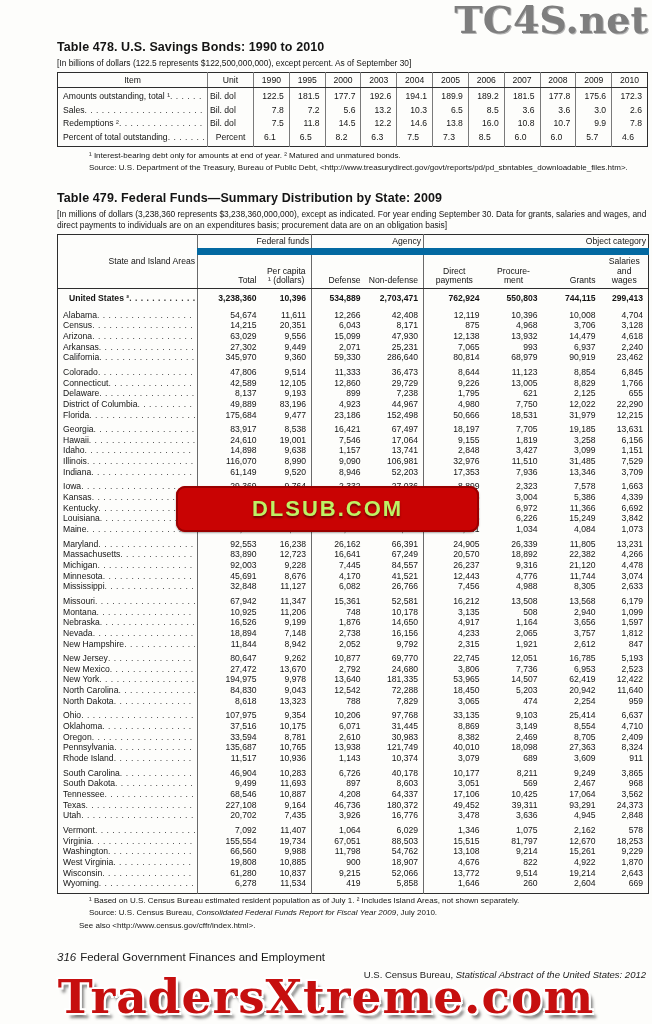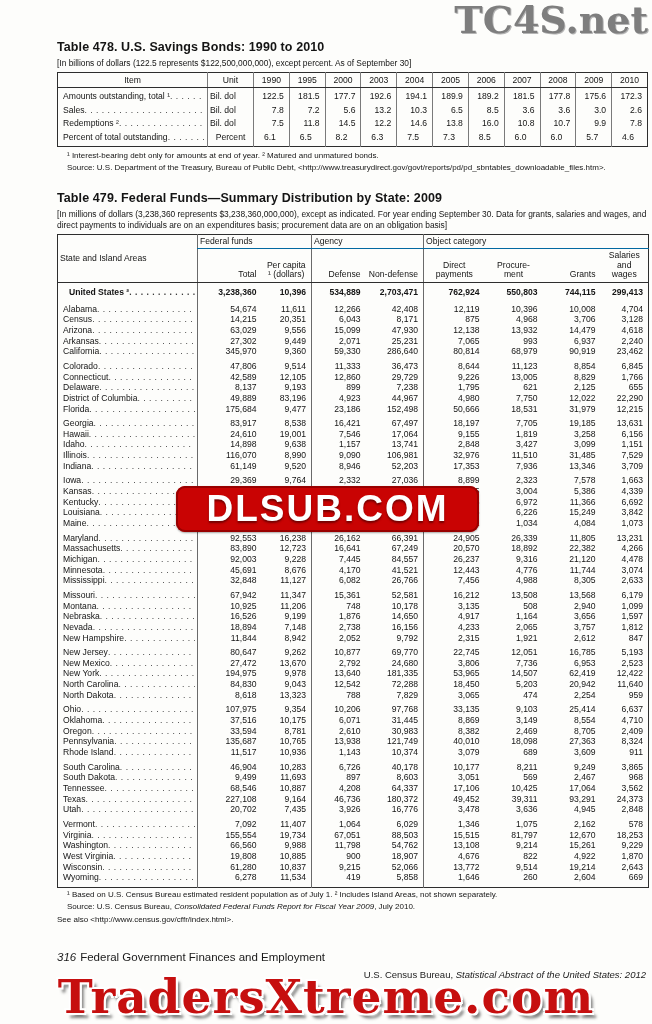--- a/index.html
+++ b/index.html
@@ -6,40 +6,40 @@
   html, body { background: #ffffff; }
   .page {
     position: relative; width: 652px; height: 1024px; background: #fdfdfb;
     font-family: "Liberation Sans", "DejaVu Sans", sans-serif; color: #141414;
     overflow: hidden;
   }
   .content { position: absolute; left: 57px; top: 40px; width: 591px; }
 
   .ttl { font-size: 12.5px; font-weight: bold; margin-bottom: 4px; letter-spacing: .1px; }
   .note { font-size: 8.4px; line-height: 1.3; margin-bottom: 3px; }
-  .fn { font-size: 8px; line-height: 1.32; margin-top: 2px; overflow-wrap: anywhere; }
+  .fn { font-size: 8px; line-height: 1.32; margin-top: 2px; overflow-wrap: anywhere; margin-left: 22px; }
   .ind { text-indent: 10px; }
 
   table { border-collapse: collapse; width: 100%; table-layout: fixed; }
 
   
   .t478 { font-size: 8.6px; border: 1px solid #2e2e2e; margin-bottom: 4px; }
   .t478 th { font-weight: normal; text-align: center; padding: 2px 1px; border-bottom: 1px solid #2e2e2e; }
   .t478 th + th, .t478 td + td { border-left: 1px solid #7a7a7a; }
   .t478 td { padding: 1.5px 2px; line-height: 1.25; }
   .t478 td.num { text-align: right; padding-right: 5px; }
   .t478 tbody tr:first-child td { padding-top: 3px; }
   .t478 tbody tr:last-child td { padding-bottom: 3px; text-align: center; }
 
   
   .sec479 { margin-top: 17px; }
   .t479 { font-size: 8.6px; border: 1px solid #2e2e2e; margin-top: 2px; }
   .t479 th { font-weight: normal; padding: 1px 2px; vertical-align: bottom; line-height: 1.15; }
-  .t479 .grp th.g { text-align: left; border-bottom: 1px solid #0369a1; padding: 2px 2px 1px; }
-  .t479 .statehead { text-align: left; vertical-align: middle; border-bottom: 1px solid #2e2e2e; }
+  .t479 .grp th.g { text-align: right; border-bottom: 7px solid #0369a1; padding: 2px 2px 1px; }
+  .t479 .statehead { text-align: right; vertical-align: middle; border-bottom: 1px solid #2e2e2e; }
   .t479 .sub th { text-align: center; border-bottom: 1px solid #2e2e2e; padding: 2px 3px 2px; }
   .t479 .sub th.s0, .t479 .sub th.s2, .t479 .sub th.s3, .t479 .sub th.s6 { text-align: right; padding-right: 5px; }
   .t479 .gl0, .t479 .gl1, .t479 .gl2,
   .t479 .s0, .t479 .s2, .t479 .s4,
   .t479 td.c0, .t479 td.c2, .t479 td.c4 { border-left: 1px solid #6a6a6a; }
   .t479 td { padding: 0.2px 2px; line-height: 1.2; }
   .t479 td.num { text-align: right; padding-right: 5px; }
   .t479 tr.gs td { padding-top: 4px; }
   .t479 tr.us { font-weight: bold; }
   .t479 tr.us td { padding-bottom: 2px; }
@@ -59,21 +59,21 @@
   
   .wm-top {
     position: absolute; top: -3px; right: 4px; z-index: 5;
     font-family: "DejaVu Serif", serif; font-weight: bold; font-size: 38px;
     color: #7e7e7e; text-shadow: 1px 1px 0 #b5b5b5;
   }
   .wm-center {
     position: absolute; left: 176px; top: 486px; width: 303px; height: 46px; z-index: 5;
     background: #c90303; border-radius: 9px; box-shadow: inset 0 0 0 2px #990000, 0 1px 2px rgba(0,0,0,.35);
     display: flex; align-items: center; justify-content: center;
-    color: #ffffff; font-weight: 800; font-size: 37px; letter-spacing: 2px;
+    color: #bef264; font-weight: 800; font-size: 22px; letter-spacing: 2px;
     font-family: "Liberation Sans", sans-serif; text-shadow: 0 2px 2px rgba(70,0,0,.65);
   }
   .wm-bottom {
     position: absolute; bottom: 0px; left: 50%; transform: translateX(-50%); z-index: 6;
     font-family: "DejaVu Serif", serif; font-weight: bold; font-size: 47px; letter-spacing: 1px;
     color: #c60f0f; white-space: nowrap;
     text-shadow: -2px -2px 0 #fff, 2px -2px 0 #fff, -2px 2px 0 #fff, 2px 2px 0 #fff, 4px 5px 3px rgba(45,45,45,.6);
   }
 </style>
 </head>

